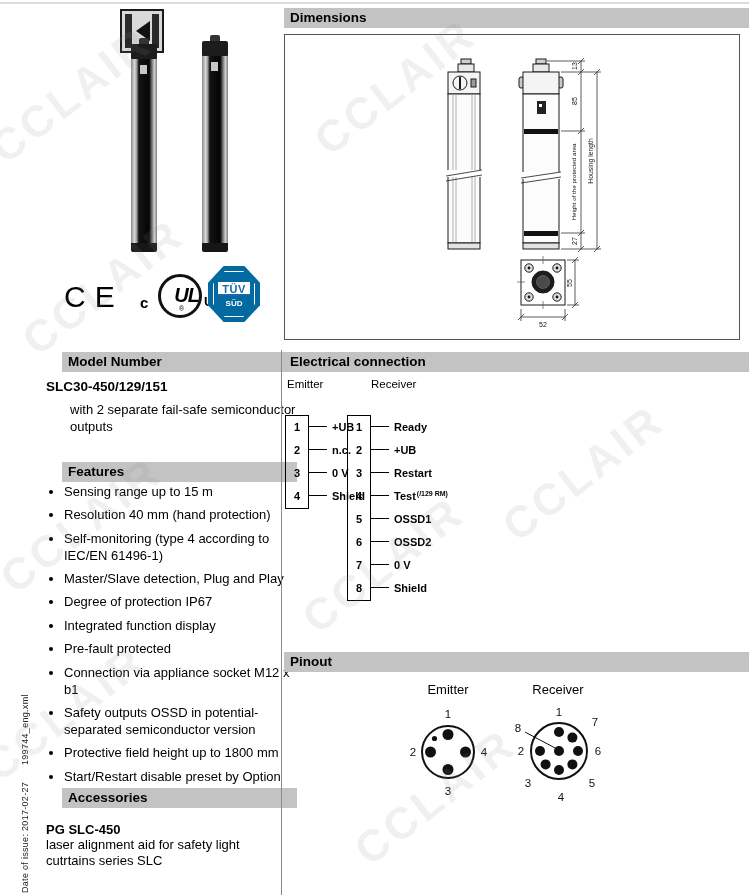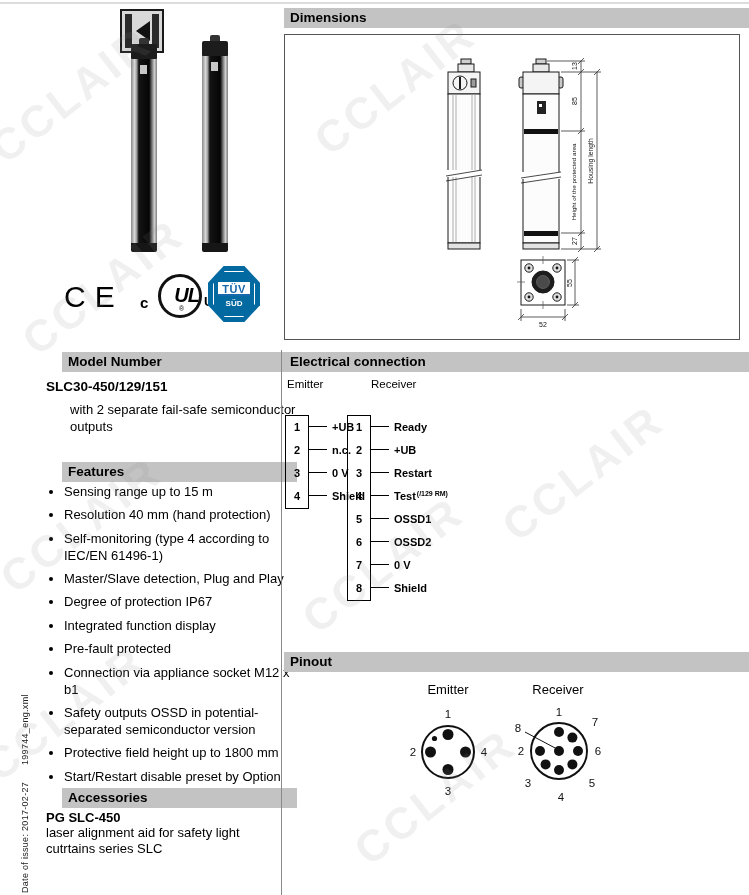--- a/index.html
+++ b/index.html
@@ -146,21 +146,21 @@
   <li>Integrated function display</li>
   <li>Pre-fault protected</li>
   <li>Connection via appliance socket M12 x b1</li>
   <li>Safety outputs OSSD in potential-separated semiconductor version</li>
   <li>Protective field height up to 1800 mm</li>
   <li>Start/Restart disable preset by Option /129</li>
 </ul>
 
 <div class="hdr hdr-left" style="top:788px;">Accessories</div>
 <div class="acc-block">
-  <div class="acc-item-name" style="margin-top:4px;">PG SLC-450</div>
+  <div class="acc-item-name" style="margin-top:16px;">PG SLC-450</div>
   <div class="acc-item-desc">laser alignment aid for safety light cutrtains series SLC</div>
 </div>
 
 <div class="divider"></div>
 
 <div class="hdr hdr-right" style="top:8px;">Dimensions</div>
 <div class="dimbox">
 <svg width="454" height="304" viewBox="0 0 454 304">
 
   <g stroke="#1a1a1a" stroke-width="1" fill="none">

